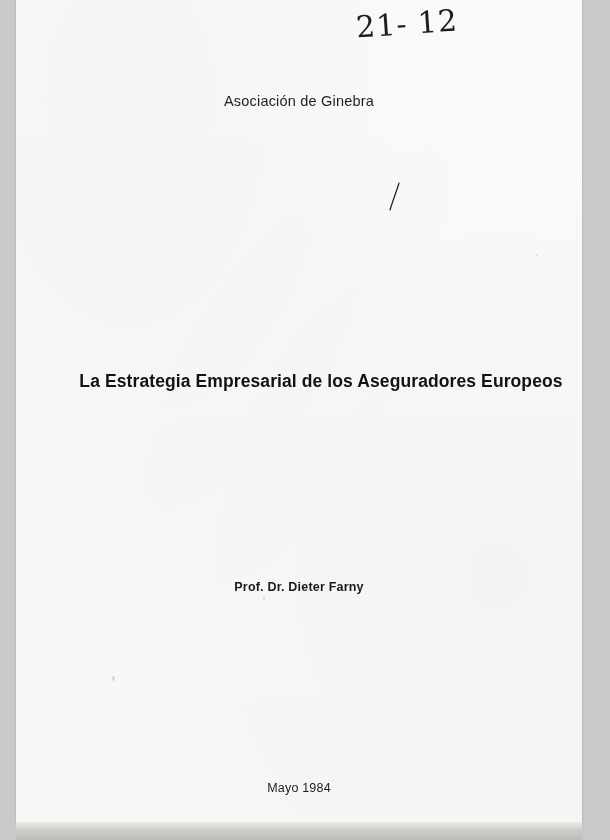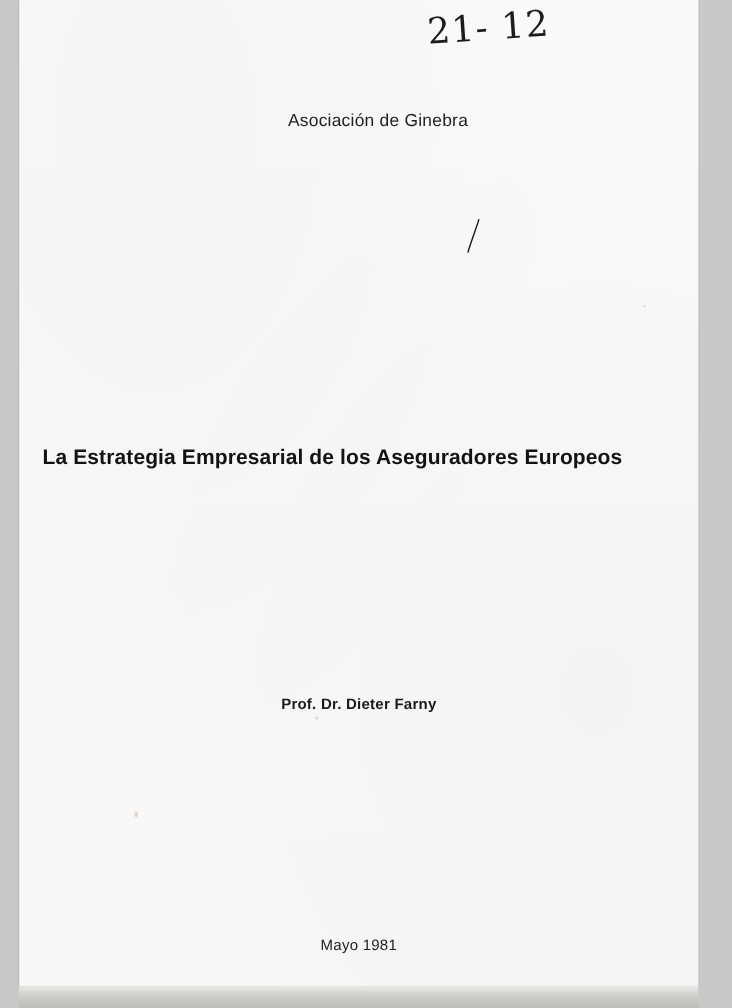--- a/index.html
+++ b/index.html
@@ -72,32 +72,32 @@
 
   .org-line {
     position: absolute;
     left: 0;
     top: 93px;
     width: 566px;
     text-align: center;
     font-size: 14.5px;
     color: #1f1f1f;
     letter-spacing: 0.2px;
-    margin-left: 16px;
   }
   .doc-title {
     position: absolute;
     left: 0;
     top: 371px;
     width: 522px;
     text-align: center;
     font-size: 17.5px;
     font-weight: bold;
     color: #121212;
     letter-spacing: 0.1px;
+    padding-left: 44px;
   }
   .author {
     position: absolute;
     left: 0;
     top: 580px;
     width: 566px;
     text-align: center;
     font-size: 12.5px;
     font-weight: bold;
     color: #1a1a1a;
@@ -134,21 +134,21 @@
     <div class="hand-mark">
       <svg width="14" height="30" viewBox="0 0 14 30">
         <path d="M11 1 C9 8, 5 18, 2 28" stroke="#1c1c1c" stroke-width="1.2" fill="none" stroke-linecap="round"></path>
       </svg>
     </div>
 
     <div class="doc-title">La Estrategia Empresarial de los Aseguradores Europeos</div>
 
     <div class="author">Prof. Dr. Dieter Farny</div>
 
-    <div class="date">Mayo 1981</div>
+    <div class="date">Mayo 1984</div>
 
     <div class="speck" style="left:96px; top:676px; width:3px; height:5px;"></div>
     <div class="speck" style="left:247px; top:597px; width:2px; height:3px;"></div>
     <div class="speck" style="left:520px; top:254px; width:2px; height:2px;"></div>
   </div>
 
   <div class="page-bottom-edge"></div>
 </div>
 
 </body></html>

